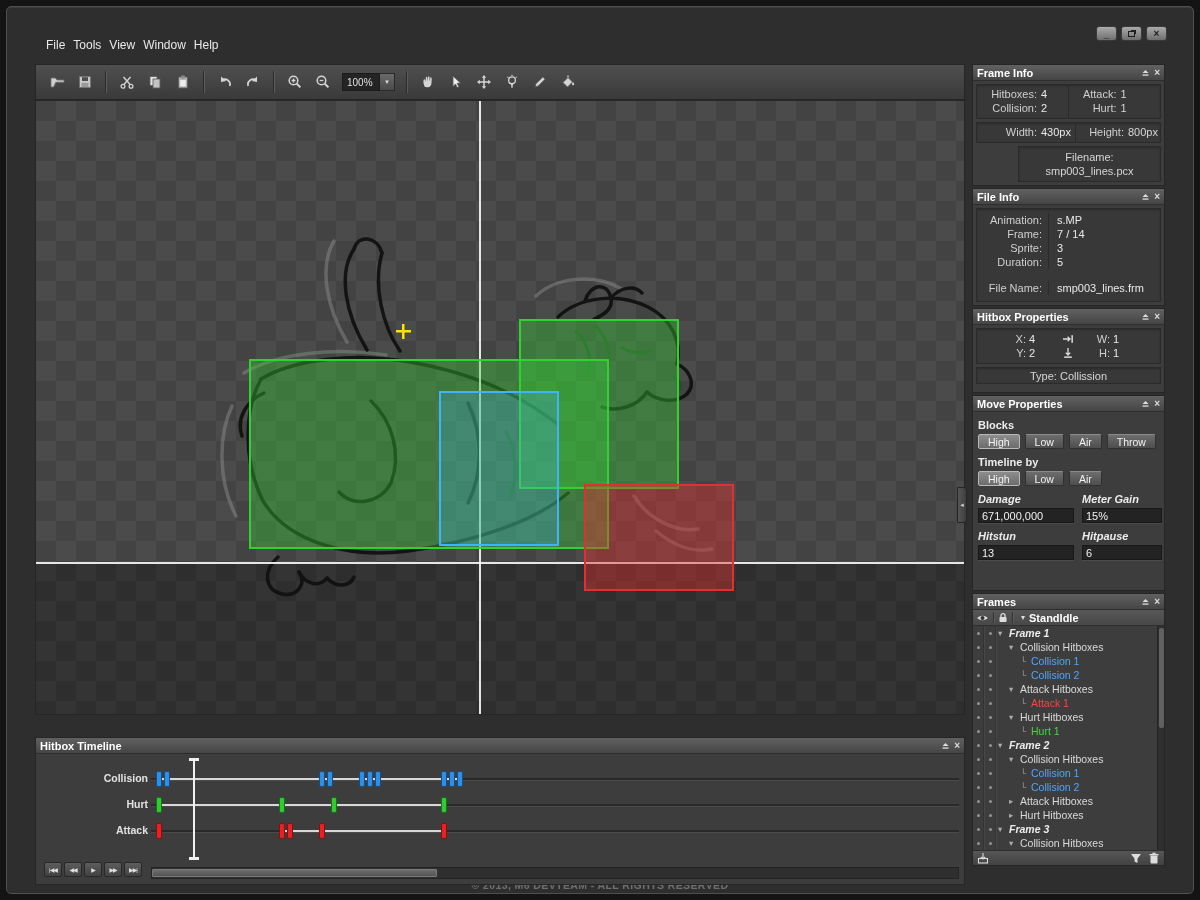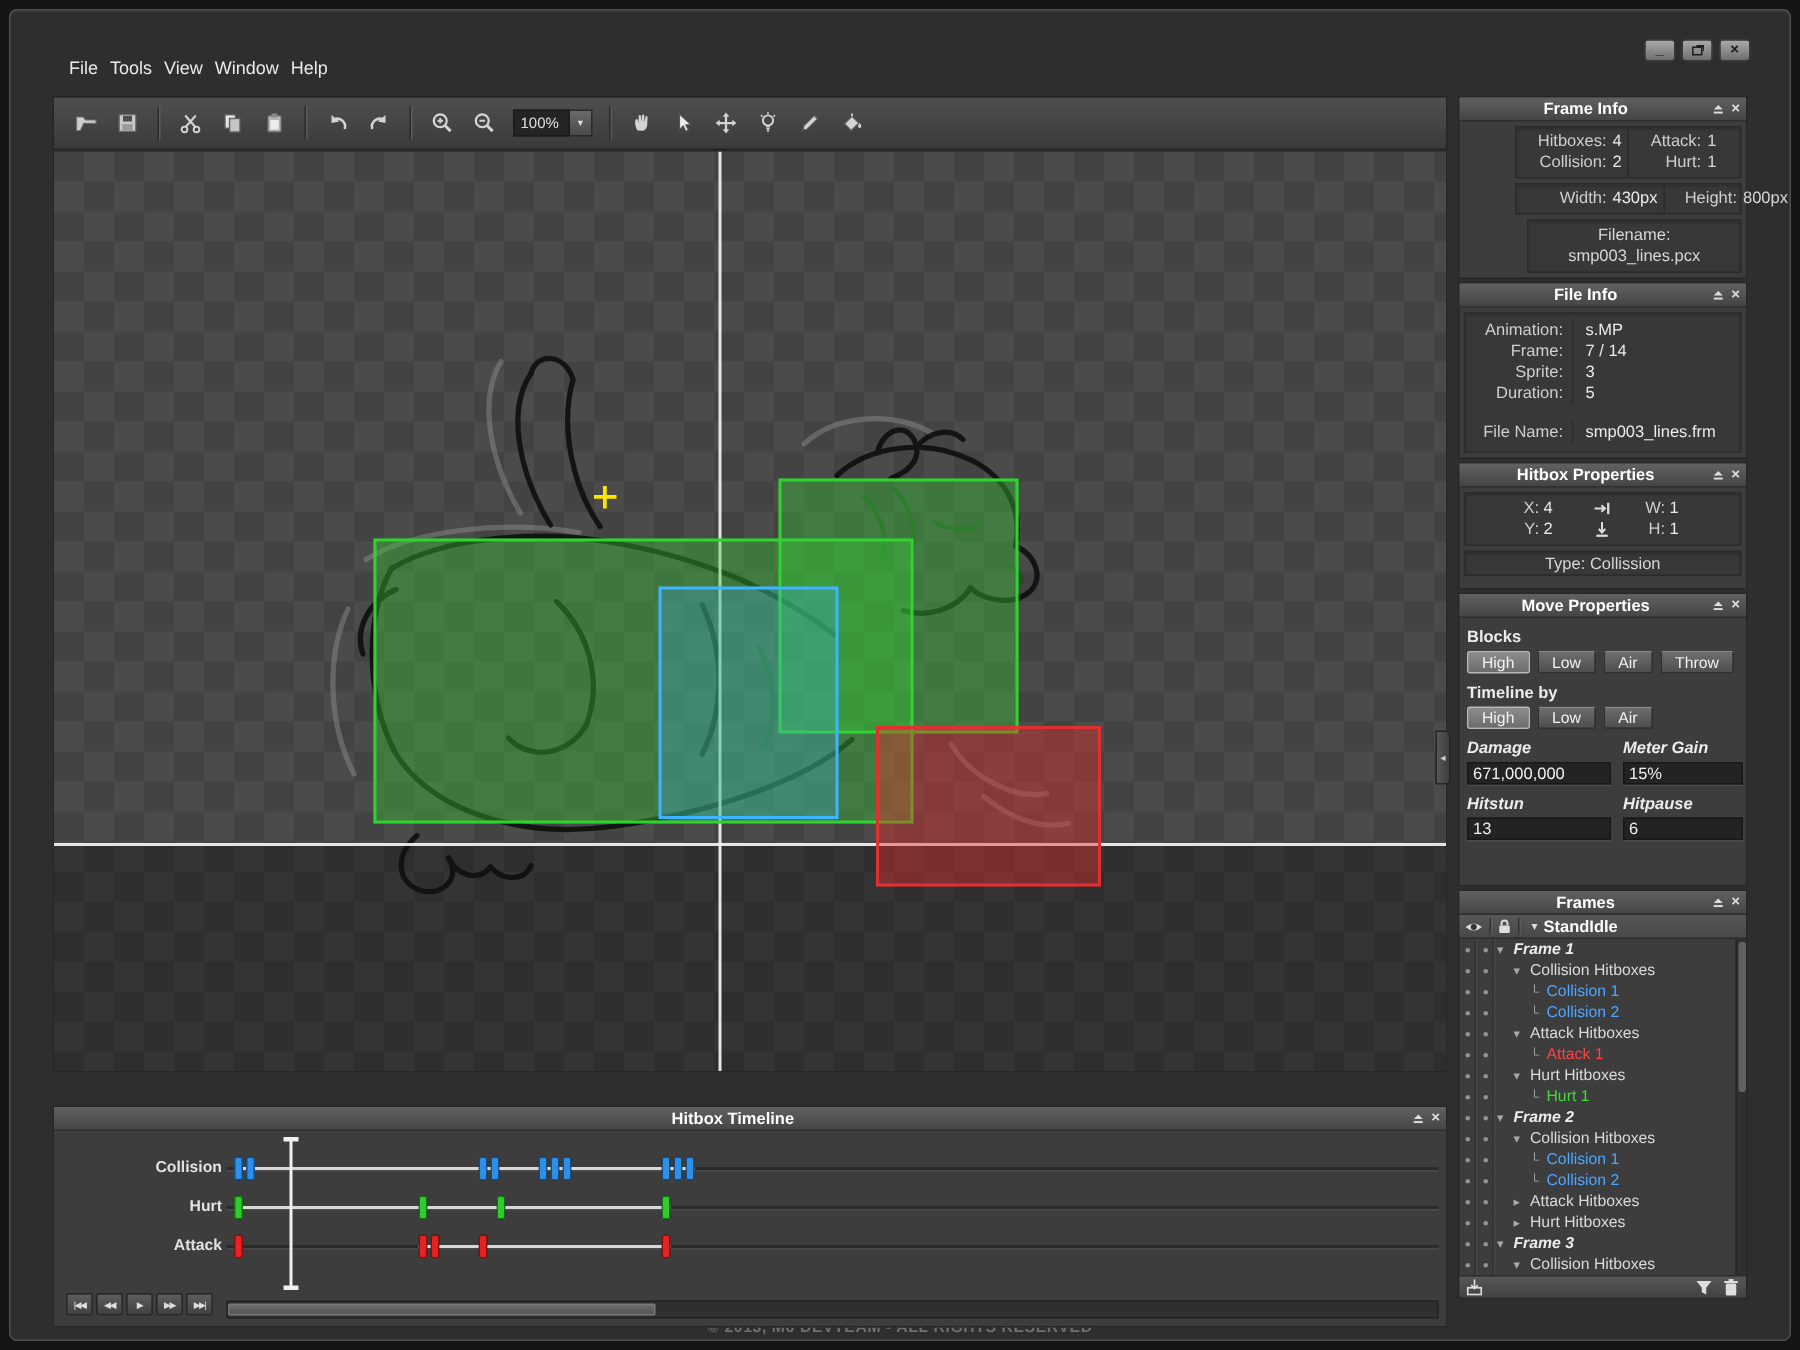--- a/index.html
+++ b/index.html
@@ -44,30 +44,30 @@
   .hb-hurt{border-color:#3cb4ff;background:rgba(70,170,255,.25);}
   .hb-attack{border-color:#e03030;background:rgba(226,46,46,.42);}
   .cursor-plus{position:absolute;left:360px;top:223px;width:15px;height:15px;z-index:9;
      background:linear-gradient(#ffe400,#ffe400) center/15px 2.5px no-repeat,
                 linear-gradient(#ffe400,#ffe400) center/2.5px 15px no-repeat;}
   .collapse-handle{position:absolute;left:957px;top:487px;width:10px;height:36px;background:linear-gradient(90deg,#565656,#3e3e3e);
      border:1px solid #262626;border-radius:0 3px 3px 0;color:#cfcfcf;font-size:7px;display:flex;align-items:center;justify-content:center;z-index:12;}
   
   .panel{background:#3d3d3d;border:1px solid #262626;display:flex;flex-direction:column;}
   .panel-hdr{height:16px;flex:0 0 16px;background:linear-gradient(#616161,#454545);border-bottom:1px solid #2e2e2e;
-             display:flex;align-items:center;padding:0 4px;color:#fff;font-size:11px;font-weight:bold;text-align:center;}
+             display:flex;align-items:center;padding:0 4px;color:#fff;font-size:11px;font-weight:bold;}
   .panel-hdr .ttl{flex:1;white-space:nowrap;overflow:hidden;}
   .hcol{display:flex;align-items:center;justify-content:center;width:11px;height:11px;margin-left:3px;color:#ddd;}
   .hx{font-size:10px;font-weight:bold;color:#ddd;margin-left:3px;line-height:10px;}
   .pbody{padding:3px;display:flex;flex-direction:column;gap:3px;flex:1;}
   .ibox{background:#383838;border:1px solid #2b2b2b;box-shadow:inset 0 1px 2px rgba(0,0,0,.25);
         color:#d6d6d6;font-size:11px;}
   
   .sidebar{position:absolute;left:972px;top:64px;width:193px;height:802px;display:flex;flex-direction:column;gap:2px;z-index:10;}
-  .fi-split{display:grid;grid-template-columns:1fr 1fr;margin-left:34px;}
+  .fi-split{display:grid;grid-template-columns:1fr 1fr;}
   .fi-half{padding:3px 4px;display:flex;flex-direction:column;gap:1px;}
   .fi-half.first{border-right:1px solid #2b2b2b;}
   .fi-line{display:grid;grid-template-columns:56px auto;gap:4px;line-height:13px;}
   .fi-line .lab{text-align:right;color:#cfcfcf;}
   .fi-line .val{text-align:left;color:#eaeaea;}
   .fi-line2{display:grid;grid-template-columns:44px auto;gap:4px;line-height:13px;}
   .fi-line2 .lab{text-align:right;color:#cfcfcf;}
   .fi-center{padding:3px 4px;text-align:center;line-height:14px;margin-left:42px;}
   
   .file-rows{padding:4px 0;}

